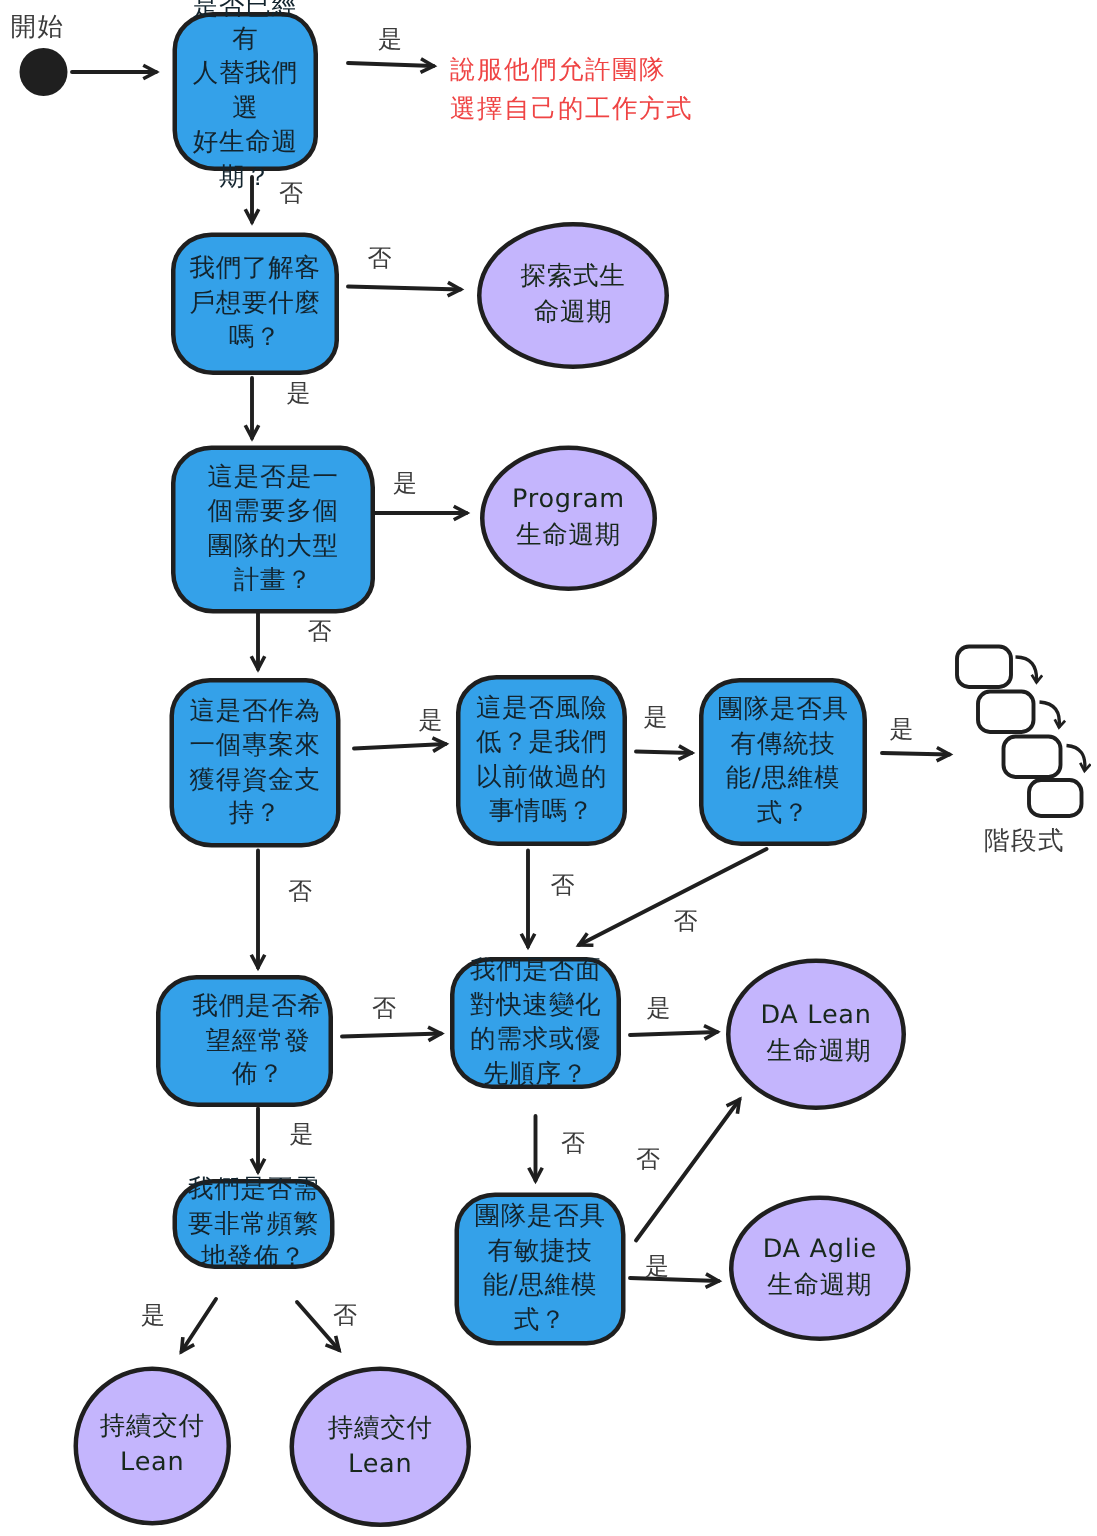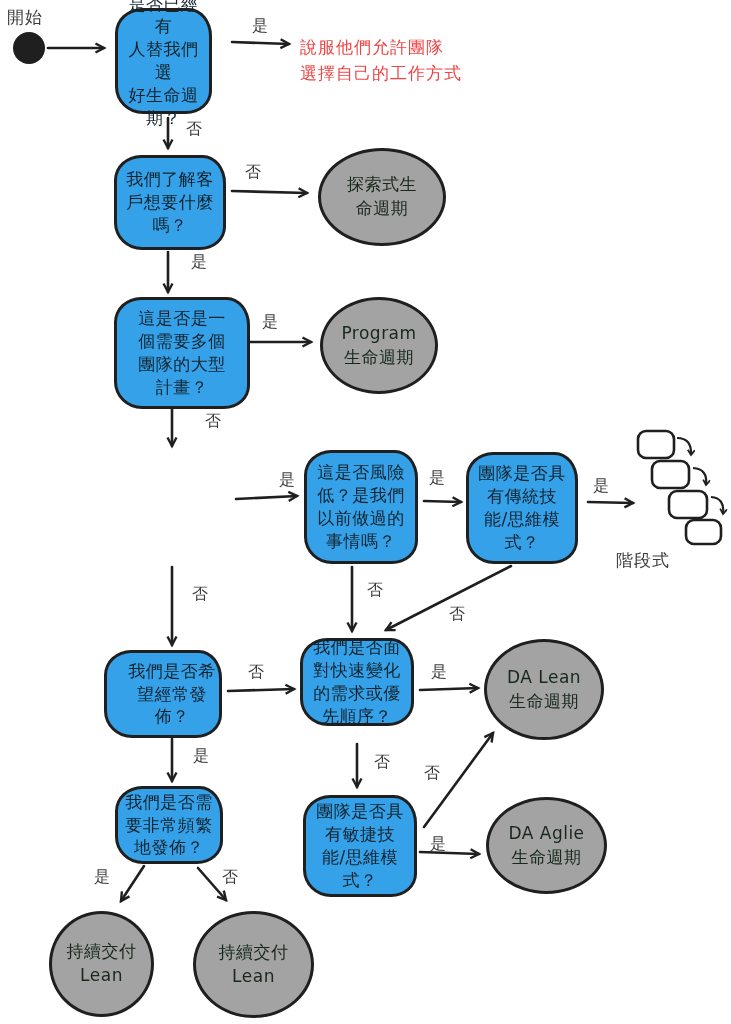--- a/index.html
+++ b/index.html
@@ -11,21 +11,21 @@
   .qbox{
     position:absolute;z-index:2;box-sizing:border-box;
     background:#34a1e9;border:3px solid #1f1f1f;
     border-radius:27px 23px 26px 28px / 25px 28px 23px 27px;
     display:flex;align-items:center;justify-content:center;text-align:center;
     white-space:pre-line;font-size:17px;line-height:1.34;letter-spacing:0.5px;
     color:#13242e;padding:2px;
   }
   .cnode{
     position:absolute;z-index:2;box-sizing:border-box;
-    background:#a3a3a3;border:3px solid #1f1f1f;border-radius:50%;
+    background:#c4b5fd;border:3px solid #1f1f1f;border-radius:50%;
     display:flex;align-items:center;justify-content:center;text-align:center;
     white-space:pre-line;font-size:17px;line-height:1.4;letter-spacing:0.5px;
     color:#18281c;
   }
   .elabel{
     position:absolute;z-index:3;font-size:16px;color:#3b3b3b;letter-spacing:1px;
   }
   .note{
     position:absolute;z-index:3;font-size:17px;line-height:1.55;color:#ef4444;
     white-space:pre-line;letter-spacing:1px;
@@ -95,60 +95,64 @@
 人替我們選
 好生命週
 期？</div>
   <div class="qbox" style="left:114px;top:155px;width:112px;height:95px;">我們了解客
 戶想要什麼
 嗎？</div>
   <div class="qbox" style="left:114px;top:297px;width:136px;height:112px;">這是否是一
 個需要多個
 團隊的大型
 計畫？</div>
+  <div class="qbox" style="left:113px;top:452px;width:114px;height:113px;">這是否作為
+一個專案來
+獲得資金支
+持？</div>
   <div class="qbox" style="left:304px;top:450px;width:114px;height:114px;">這是否風險
 低？是我們
 以前做過的
 事情嗎？</div>
   <div class="qbox" style="left:466px;top:452px;width:112px;height:112px;">團隊是否具
 有傳統技
 能/思維模
 式？</div>
   <div class="qbox" style="left:104px;top:650px;width:118px;height:88px;padding-left:20px;">我們是否希
 望經常發
 佈？</div>
   <div class="qbox" style="left:300px;top:638px;width:114px;height:88px;">我們是否面
 對快速變化
 的需求或優
 先順序？</div>
   <div class="qbox" style="left:303px;top:795px;width:114px;height:102px;">團隊是否具
 有敏捷技
 能/思維模
 式？</div>
-  <div class="qbox" style="left:115px;top:786px;width:108px;height:78px;">我們是否需
+  <div class="qbox" style="left:115px;top:786px;width:108px;height:60px;">我們是否需
 要非常頻繁
 地發佈？</div>
 
   <div class="cnode" style="left:318px;top:148px;width:128px;height:98px;">探索式生
 命週期</div>
   <div class="cnode" style="left:320px;top:297px;width:118px;height:97px;">Program
 生命週期</div>
-  <div class="cnode" style="left:484px;top:639px;width:120px;height:101px;">DA Lean
+  <div class="cnode" style="left:484px;top:639px;width:120px;height:101px;text-align:right;">DA Lean
 生命週期</div>
   <div class="cnode" style="left:486px;top:797px;width:121px;height:97px;">DA Aglie
 生命週期</div>
   <div class="cnode" style="left:49px;top:911px;width:105px;height:106px;">持續交付
 Lean</div>
   <div class="cnode" style="left:193px;top:911px;width:121px;height:107px;">持續交付
 Lean</div>
 
   <div class="note" style="left:300px;top:34px;">說服他們允許團隊
 選擇自己的工作方式</div>
 
-  <div class="icon-label" style="left:616px;top:549px;">階段式</div>
+  <div class="icon-label" style="left:656px;top:549px;">階段式</div>
 
   <div class="elabel" style="left:252px;top:16px;">是</div>
   <div class="elabel" style="left:186px;top:119px;">否</div>
   <div class="elabel" style="left:245px;top:162px;">否</div>
   <div class="elabel" style="left:191px;top:252px;">是</div>
   <div class="elabel" style="left:262px;top:312px;">是</div>
   <div class="elabel" style="left:205px;top:411px;">否</div>
   <div class="elabel" style="left:279px;top:470px;">是</div>
   <div class="elabel" style="left:192px;top:584px;">否</div>
   <div class="elabel" style="left:429px;top:468px;">是</div>

